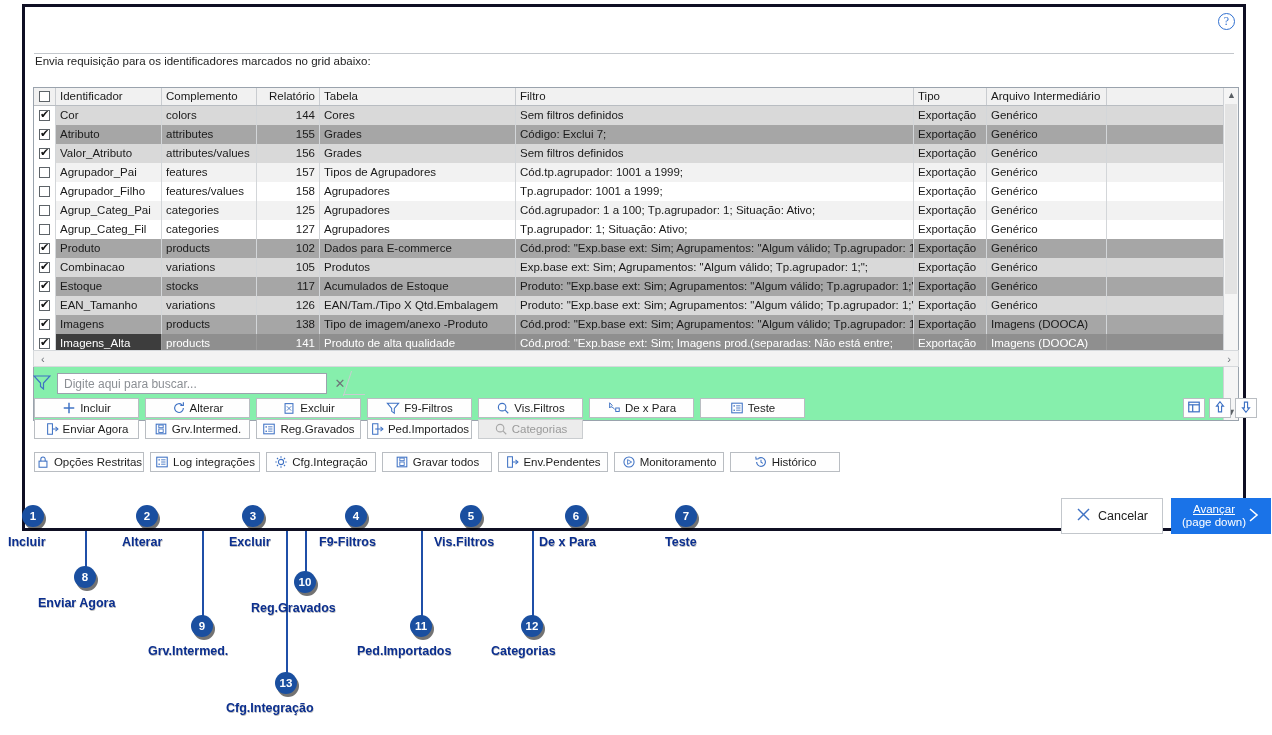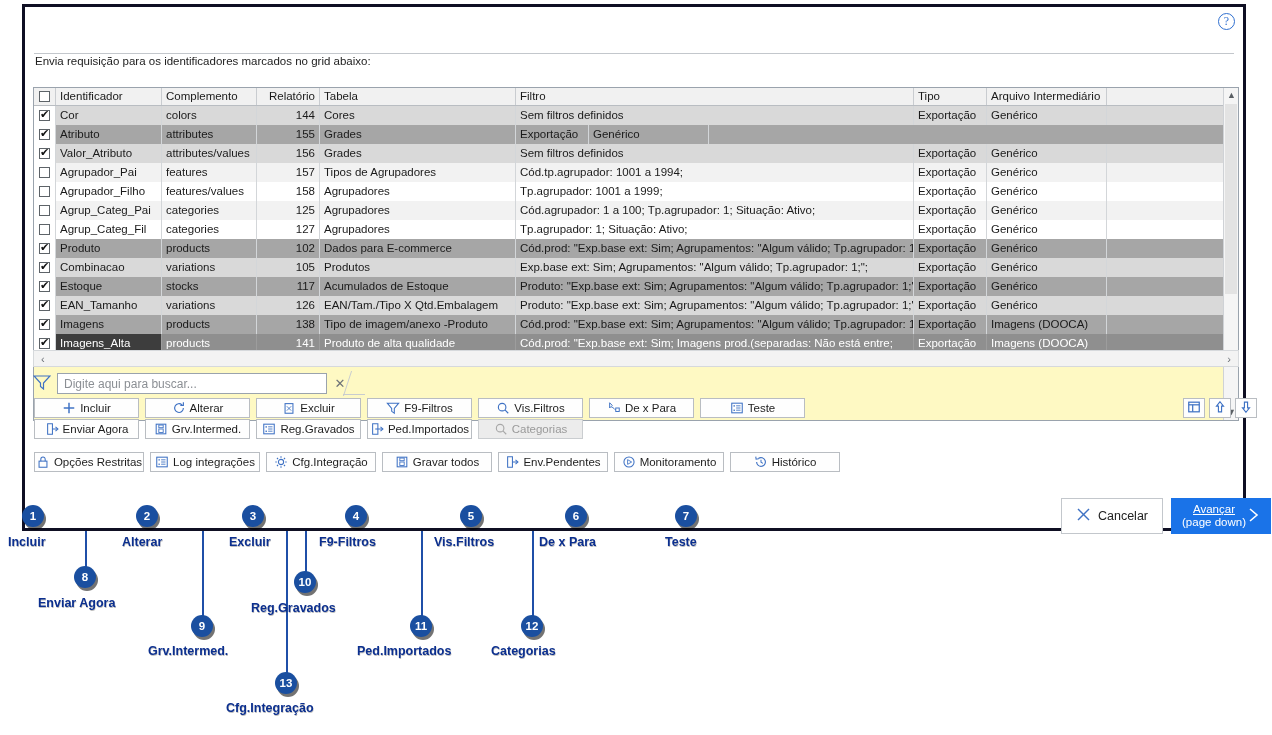--- a/index.html
+++ b/index.html
@@ -42,21 +42,21 @@
   #tab-underline {
     position:absolute; left:9px; top:46px; width:1200px; height:1px; background:#c3c7cc;
   }
 
   
   #instruction { position:absolute; left:10px; top:48px; font-size:11.5px; color:#222; }
 
   
   #grid {
     position:absolute; left:8px; top:80px; width:1206px; height:334px;
-    border:1px solid #9aa3ad; background:#fef9c3; overflow:hidden;
+    border:1px solid #9aa3ad; background:#86efac; overflow:hidden;
   }
   .grid-head {
     display:flex; height:18px; background:#f1f1f1;
     border-bottom:1px solid #b9bdc2; font-size:11.5px; color:#1a1a1a;
   }
   .grid-head .cell { border-right:1px solid #c9ccd0; padding:2px 4px 0 4px; overflow:hidden; white-space:nowrap; }
   .grid-head .cell.num { text-align:right; }
   .hdr-check { width:22px; display:flex; align-items:center; justify-content:center; border-right:1px solid #c9ccd0;}
   .cb {
     width:11px; height:11px; border:1px solid #5d6368; background:#fff;
@@ -212,20 +212,21 @@
           <div class="cell c-rest"></div>
         </div>
         <div class="row dark">
           <div class="rcheck">
             <span class="cb on"></span>
           </div>
           <div class="cell c-id idcell">Atributo</div>
           <div class="cell c-comp">attributes</div>
           <div class="cell c-rel num">155</div>
           <div class="cell c-tab">Grades</div>
+          <div class="cell c-filt">Código: Exclui 7;</div>
           <div class="cell c-tipo">Exportação</div>
           <div class="cell c-arq">Genérico</div>
           <div class="cell c-rest"></div>
         </div>
         <div class="row lite">
           <div class="rcheck">
             <span class="cb on"></span>
           </div>
           <div class="cell c-id idcell">Valor_Atributo</div>
           <div class="cell c-comp">attributes/values</div>
@@ -237,21 +238,21 @@
           <div class="cell c-rest"></div>
         </div>
         <div class="row faint">
           <div class="rcheck">
             <span class="cb"></span>
           </div>
           <div class="cell c-id idcell">Agrupador_Pai</div>
           <div class="cell c-comp">features</div>
           <div class="cell c-rel num">157</div>
           <div class="cell c-tab">Tipos de Agrupadores</div>
-          <div class="cell c-filt">Cód.tp.agrupador: 1001 a 1994;</div>
+          <div class="cell c-filt">Cód.tp.agrupador: 1001 a 1999;</div>
           <div class="cell c-tipo">Exportação</div>
           <div class="cell c-arq">Genérico</div>
           <div class="cell c-rest"></div>
         </div>
         <div class="row plain">
           <div class="rcheck">
             <span class="cb"></span>
           </div>
           <div class="cell c-id idcell">Agrupador_Filho</div>
           <div class="cell c-comp">features/values</div>

